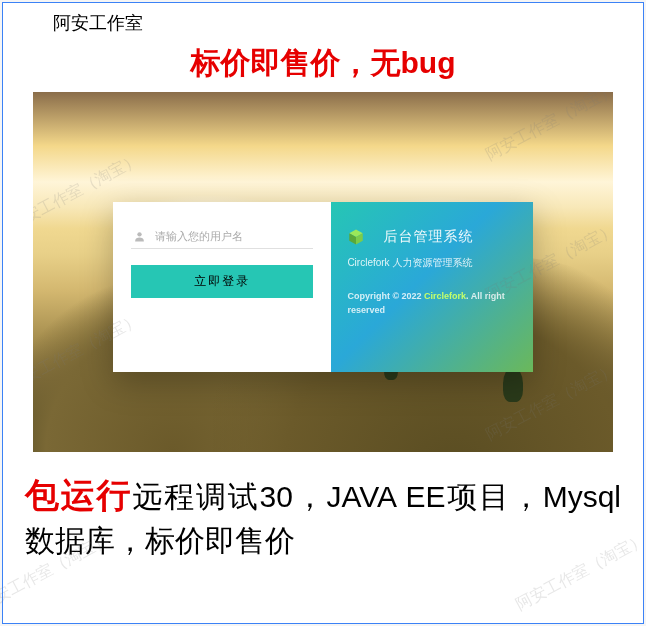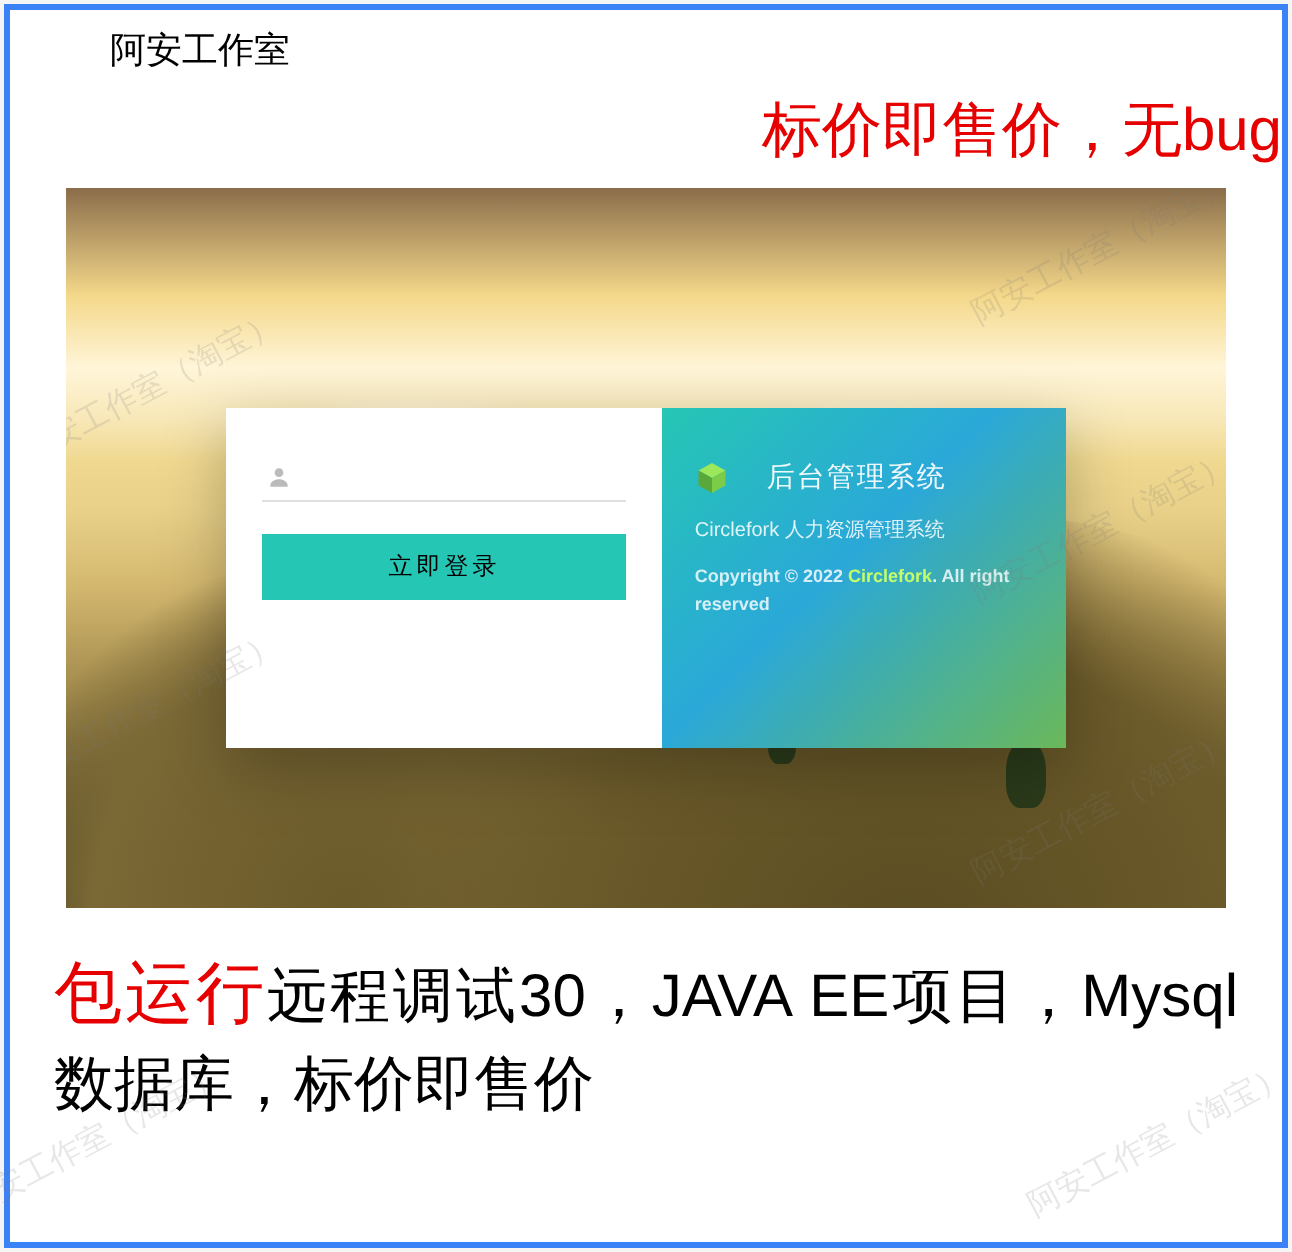--- a/index.html
+++ b/index.html
@@ -7,36 +7,36 @@
     width: 646px;
     height: 626px;
     font-family: Arial, "Microsoft YaHei", sans-serif;
     background: #f5f5f5;
     position: relative;
   }
   .outer-frame {
     width: 642px;
     height: 622px;
     margin: 2px;
-    border: 3px solid #3b82f6;
+    border: 1px solid #3b82f6;
     background: #fff;
     position: relative;
   }
   .studio-label {
     position: absolute;
     top: 8px;
     left: 50px;
     font-size: 18px;
     color: #000;
   }
   .headline-top {
-    text-align: right;
+    text-align: center;
     color: #e60000;
     font-size: 30px;
-    font-weight: normal;
+    font-weight: bold;
     margin-top: 40px;
     margin-bottom: 8px;
   }
   .screenshot-area {
     width: 580px;
     height: 360px;
     margin: 0 auto;
     position: relative;
     overflow: hidden;
     background: linear-gradient(to bottom,
@@ -163,40 +163,40 @@
     position: relative;
   }
   .brand-title {
     font-size: 14px;
     color: rgba(255,255,255,0.92);
     letter-spacing: 1px;
   }
   .brand-sub {
     font-size: 10px;
     color: rgba(255,255,255,0.85);
-    margin-bottom: 10px;
+    margin-bottom: 20px;
   }
   .copyright {
     font-size: 9px;
     color: rgba(255,255,255,0.8);
     line-height: 1.5;
     font-weight: bold;
   }
   .copyright .hl { color: #c4ff6a; }
 
   .headline-bottom {
     margin: 20px 22px 0 22px;
     font-size: 30px;
     color: #000;
     line-height: 1.4;
     text-align: justify;
   }
   .headline-bottom .red {
     color: #e60000;
-    font-weight: normal;
+    font-weight: bold;
     font-size: 34px;
   }
 
   .watermark {
     position: absolute;
     color: rgba(120,120,120,0.18);
     font-size: 16px;
     transform: rotate(-28deg);
     pointer-events: none;
     white-space: nowrap;
@@ -223,20 +223,21 @@
 
     <div class="login-card">
       <div class="login-left">
         <div class="input-row">
           <span class="icon">
             <svg viewBox="0 0 24 24" width="13" height="13" fill="#bbb">
                 <circle cx="12" cy="8" r="4"></circle>
                 <path d="M4 20c0-4 4-6 8-6s8 2 8 6v1H4z"></path>
               </svg>
           </span>
+          <input type="text" placeholder="请输入您的用户名" style="">
         </div>
         <button class="login-btn">立即登录</button>
       </div>
       <div class="login-right">
         <div class="brand-row">
           <span class="brand-cube">
             <svg viewBox="0 0 24 24" width="18" height="18">
                 <polygon points="12,2 21,7 12,12 3,7" fill="#9be85a"></polygon>
                 <polygon points="3,7 12,12 12,22 3,17" fill="#5aa83a"></polygon>
                 <polygon points="21,7 12,12 12,22 21,17" fill="#7ccc4a"></polygon>

